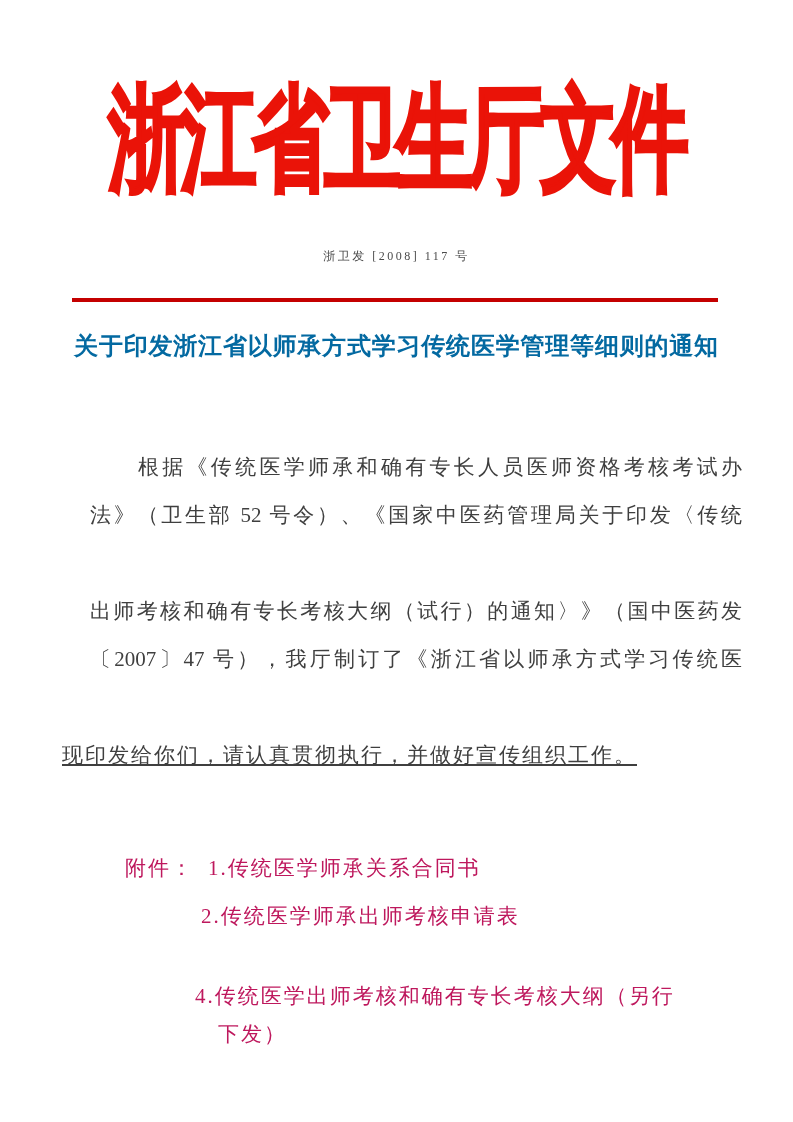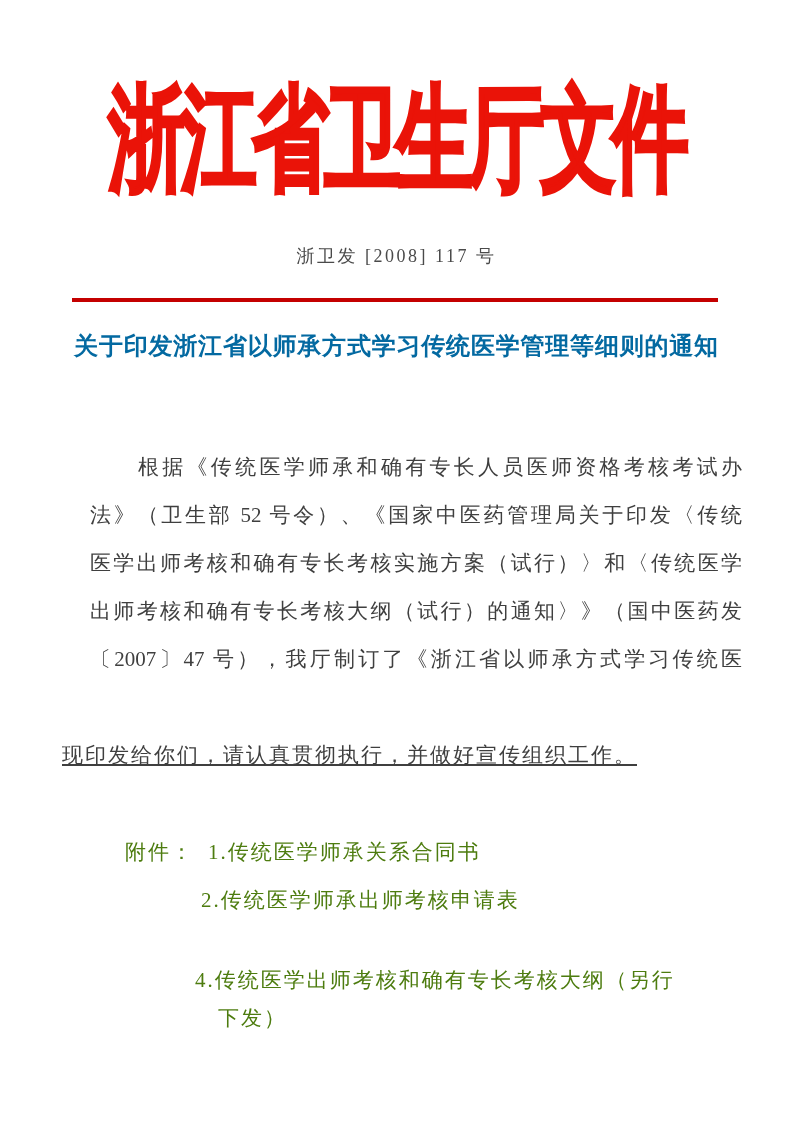--- a/index.html
+++ b/index.html
@@ -34,21 +34,21 @@
     transform-origin: 50% 0;
   }
 
   
   .doc-number {
     position: absolute;
     top: 244px;
     left: 0;
     width: 793px;
     text-align: center;
-    font-size: 18px;
+    font-size: 12px;
     line-height: 24px;
     letter-spacing: 2.5px;
     color: #4a4a4a;
   }
 
   
   .red-divider {
     position: absolute;
     top: 298px;
     left: 72px;
@@ -91,41 +91,41 @@
   }
   .body-line.indent2 { padding-left: 48px; width: 604px; }
   .body-line.lastline { letter-spacing: 2px; text-decoration: underline; }
 
   
   .attach-line {
     position: absolute;
     font-size: 21px;
     line-height: 28px;
     letter-spacing: 2px;
-    color: #4d7c0f;
+    color: #be185d;
     white-space: nowrap;
+    margin-top: 16px;
   }
   .attach-label { letter-spacing: 2px; padding-right: 14px; }
 </style>
 </head>
 <body>
 
 <div class="page">
 
   <div class="header-title">浙江省卫生厅文件</div>
 
   <div class="doc-number">浙卫发 [2008] 117 号</div>
 
   <div class="red-divider"></div>
 
   <div class="subject-title">关于印发浙江省以师承方式学习传统医学管理等细则的通知</div>
 
   <div class="body-line just indent2" style="top:452px">根据《传统医学师承和确有专长人员医师资格考核考试办</div>
   <div class="body-line just" style="top:500px">法》（卫生部 52 号令）、《国家中医药管理局关于印发〈传统</div>
-  <div class="body-line just" style="top:548px">医学出师考核和确有专长考核实施方案（试行）〉和〈传统医学</div>
   <div class="body-line just" style="top:596px">出师考核和确有专长考核大纲（试行）的通知〉》（国中医药发</div>
   <div class="body-line just" style="top:644px">〔2007〕47 号），我厅制订了《浙江省以师承方式学习传统医</div>
   <div class="body-line lastline" style="top:740px">现印发给你们，请认真贯彻执行，并做好宣传组织工作。</div>
 
   <div class="attach-line" style="top:838px; left:125px">
     <span class="attach-label">附件：</span><span>1.传统医学师承关系合同书</span>
   </div>
 
   <div class="attach-line" style="top:886px; left:201px">2.传统医学师承出师考核申请表</div>
 

